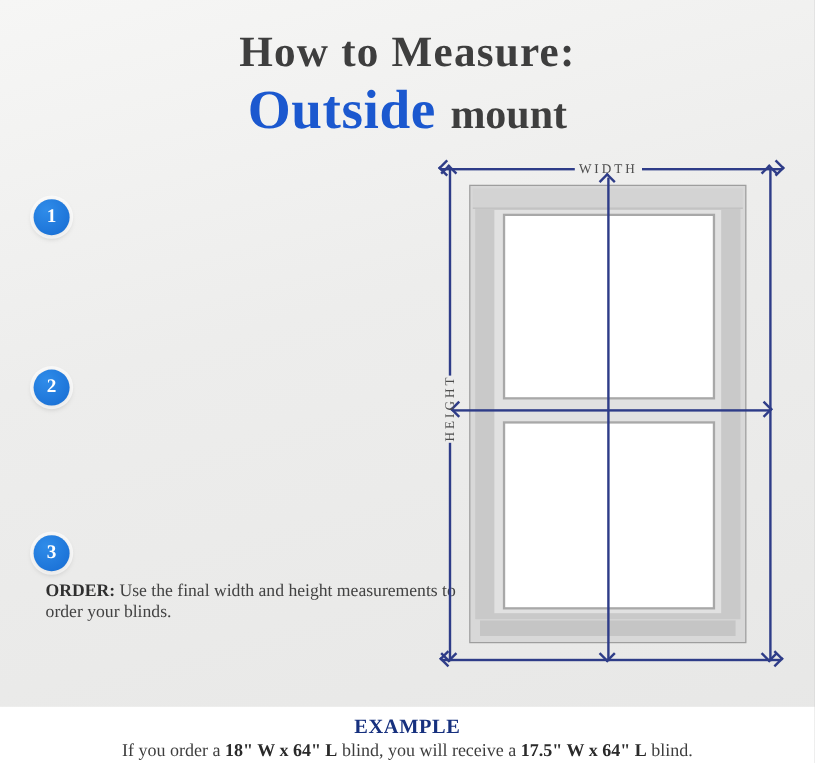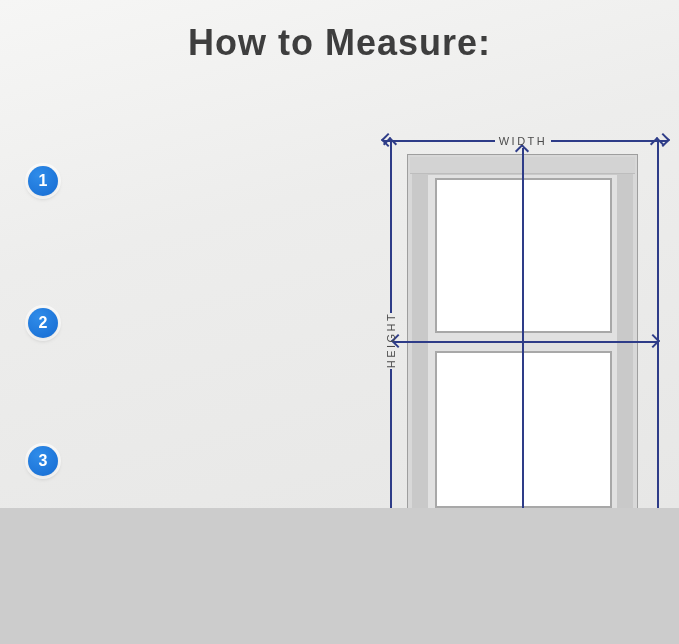--- a/index.html
+++ b/index.html
@@ -1,20 +1,20 @@
 <!DOCTYPE html>
 <html><head>
 <meta charset="utf-8">
 <style>
   * { margin:0; padding:0; box-sizing:border-box; }
   html,body { background:#ccc; }
   .canvas {
-    position:relative; width:679px; height:508px; overflow:hidden;
+    position:relative; width:679px; height:644px; overflow:hidden;
     background:linear-gradient(165deg,#f6f6f5 0%, #ededec 40%, #e7e7e6 100%);
-    font-family:Liberation Sans, sans-serif;
+    font-family:Liberation Serif, serif;
   }
 
   
   .hdr { position:absolute; top:22px; left:0; right:0; text-align:center; }
   .hdr-line1 { font-size:36px; font-weight:600; color:#3e3e3e; letter-spacing:1px; }
   .hdr-line2 { margin-top:1px; }
   .hdr-accent { font-size:46px; font-weight:800; color:#1b58cf; letter-spacing:0.5px; }
   .hdr-rest { font-size:35px; font-weight:600; color:#3e3e3e; margin-left:12px; }
 
   
@@ -27,21 +27,21 @@
     display:flex; align-items:center; justify-content:center;
     box-shadow:0 0 0 3px rgba(255,255,255,0.65), 0 2px 5px rgba(0,0,0,0.25);
   }
   .step p {
     margin:9px 0 0 10px; width:344px;
     font-size:14.7px; line-height:17.3px; color:#424242;
   }
   .step p strong { color:#2f2f2f; font-weight:700; }
 
   
-  .diagram { position:absolute; left:383px; top:133px; width:285px; height:425px; --navy:#2e3c88; }
+  .diagram { position:absolute; left:367px; top:133px; width:285px; height:425px; --navy:#2e3c88; }
   .window { position:absolute; left:24px; top:21px; width:231px; height:382px;
             background:#d8d8d8; border:1px solid #9e9e9e; }
   .w-top-band   { position:absolute; top:2px; left:2px; right:2px; height:17px; background:#d3d3d3; border-bottom:1px solid #bdbdbd; }
   .w-dark-frame { position:absolute; top:19px; left:4px; right:4px; bottom:19px; background:#c9c9c9; }
   .w-casing     { position:absolute; top:20px; left:20px; right:20px; bottom:24px; background:#e1e1e1; }
   .w-pane { position:absolute; left:27px; width:177px; background:#ffffff; border:2px solid #a8a8a8; }
   .w-pane-upper { top:23px; height:155px; }
   .w-pane-lower { top:196px; height:157px; }
   .w-bottom-band{ position:absolute; bottom:5px; left:8px; right:8px; height:13px; background:#c5c5c5; }
 
@@ -66,38 +66,45 @@
   .ex-line { margin-top:2px; font-size:15px; color:#3d3d3d; }
   .ex-line strong { color:#2a2a2a; font-weight:700; }
 </style>
 </head>
 <body>
 
 <div class="canvas">
 
   <div class="hdr">
     <div class="hdr-line1">How to Measure:</div>
+    <div class="hdr-line2">
+      <span class="hdr-accent">Outside</span><span class="hdr-rest">mount</span>
+    </div>
   </div>
 
   <div class="step step-1">
     <div class="badge">
       <span>1</span>
     </div>
   </div>
 
   <div class="step step-2">
     <div class="badge">
       <span>2</span>
     </div>
   </div>
 
   <div class="step step-3">
     <div class="badge">
       <span>3</span>
     </div>
+    <p>
+      <strong>ORDER:</strong>
+      <span>Use the final width and height measurements to order your blinds.</span>
+    </p>
   </div>
 
   <div class="diagram">
 
     <div class="window">
       <div class="w-top-band"></div>
       <div class="w-dark-frame"></div>
       <div class="w-casing"></div>
       <div class="w-pane w-pane-upper"></div>
       <div class="w-pane w-pane-lower"></div>
@@ -127,14 +134,20 @@
     <div class="chev down" style="left:269px;top:407px"></div>
 
     <div class="vline" style="left:139px;top:15px;height:403px"></div>
     <div class="chev up" style="left:134px;top:13px"></div>
     <div class="chev down" style="left:134px;top:407px"></div>
 
     <span class="dim-label width-label">WIDTH</span>
     <span class="dim-label height-label">HEIGHT</span>
   </div>
 
+  <div class="footer">
+    <div class="ex-head">EXAMPLE</div>
+    <div class="ex-line">
+      <span>If you order a </span><strong>18" W x 64" L</strong><span> blind, you will receive a </span><strong>17.5" W x 64" L</strong><span> blind.</span>
+    </div>
+  </div>
 
 </div>
 
 </body></html>

